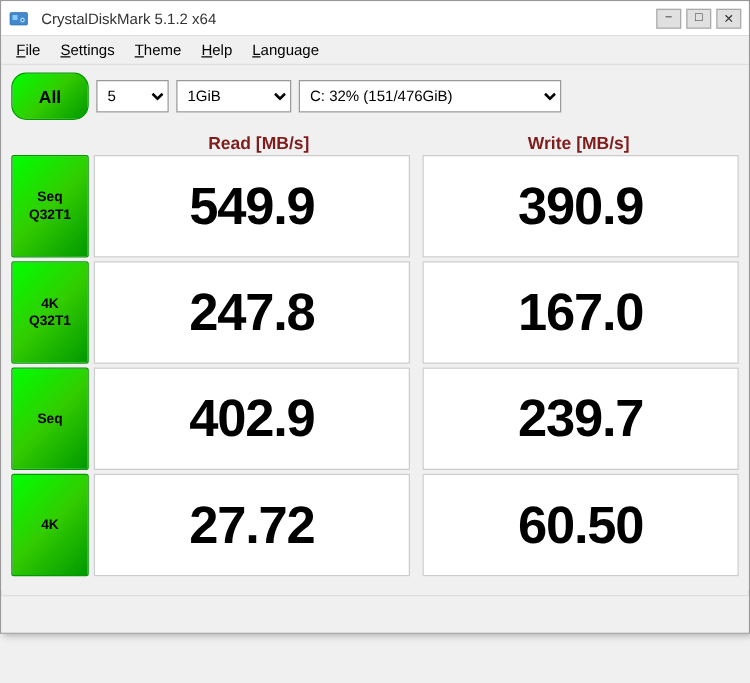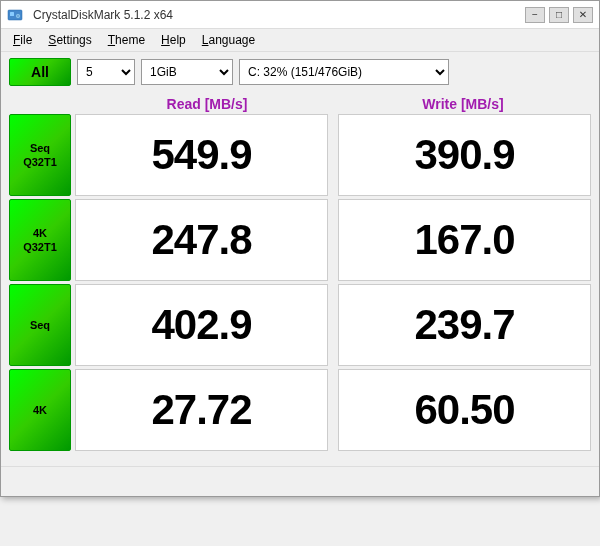--- a/index.html
+++ b/index.html
@@ -87,26 +87,26 @@
       padding: 6px 8px;
       background: #f0f0f0;
     }
 
     .all-btn {
       background: linear-gradient(135deg, #00ff00, #33cc00, #009900);
       color: #000;
       font-weight: bold;
       font-size: 14px;
       width: 62px;
-      height: 28px;
+      height: 38px;
       display: flex;
       align-items: center;
       justify-content: center;
       border: 1px solid #009900;
-      border-radius: 2px;
+      border-radius: 12px;
       cursor: pointer;
     }
 
     .select-box {
       height: 26px;
       border: 1px solid #999;
       background: #fff;
       font-size: 12px;
       padding: 2px 4px;
       cursor: pointer;
@@ -126,21 +126,21 @@
       display: flex;
       margin-left: 70px;
       margin-bottom: 2px;
     }
 
     .header-cell {
       flex: 1;
       text-align: center;
       font-size: 14px;
       font-weight: bold;
-      color: #a21caf;
+      color: #7f1d1d;
     }
 
     .data-row {
       display: flex;
       align-items: stretch;
       margin-bottom: 3px;
       height: 82px;
     }
 
     .row-label {

